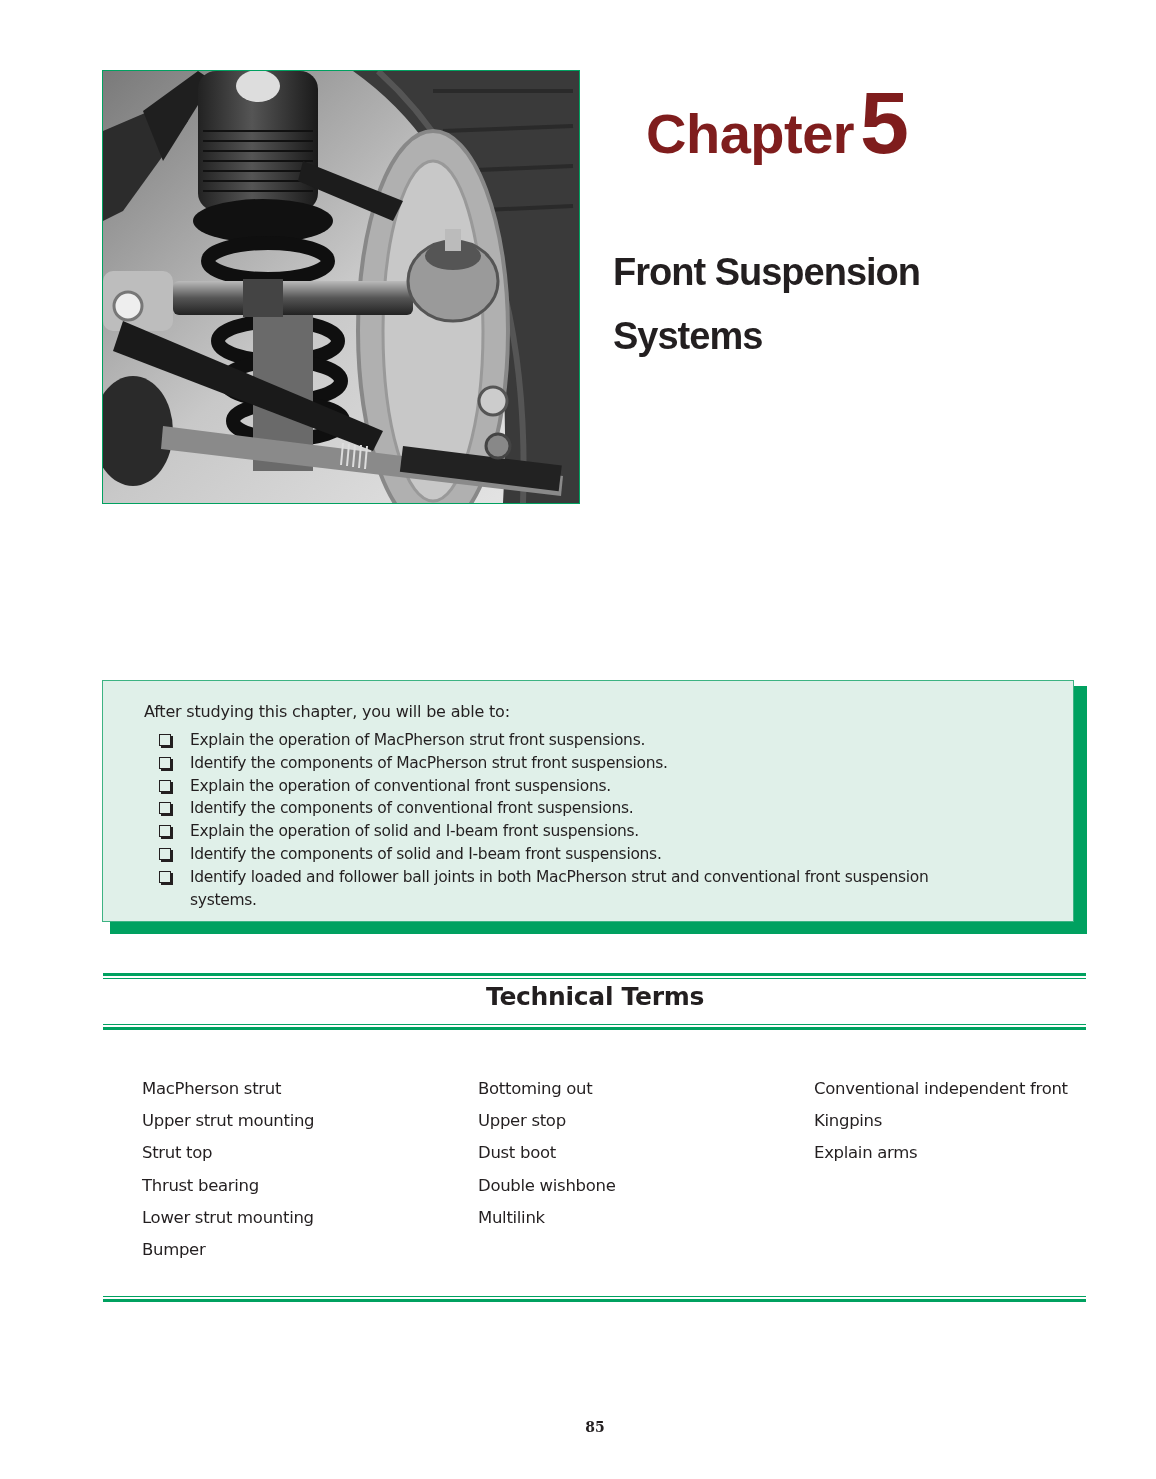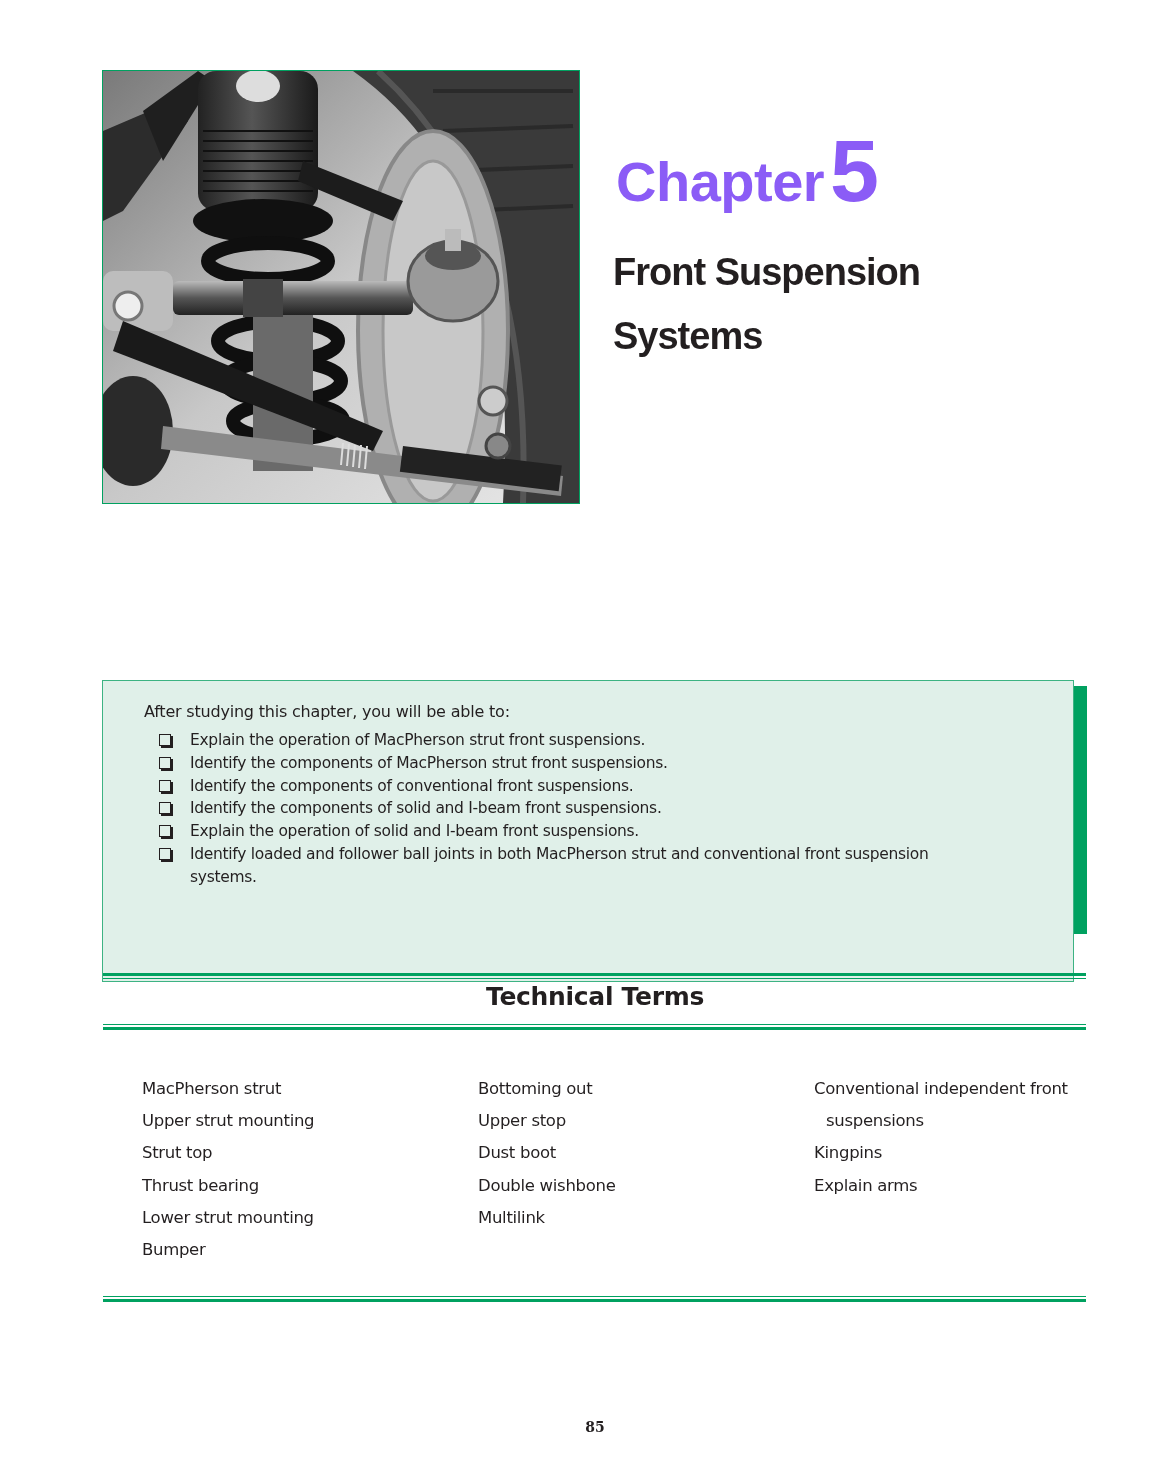--- a/index.html
+++ b/index.html
@@ -1,29 +1,29 @@
 <!DOCTYPE html>
 <html><head>
   <meta charset="utf-8">
   <style>
     html, body { margin: 0; padding: 0; background: #ffffff; }
     body { width: 1156px; height: 1479px; position: relative; overflow: hidden; font-family: "DejaVu Sans", sans-serif; color: #231f20; }
 
     .photo-frame { position: absolute; left: 102px; top: 70px; width: 476px; height: 432px; border: 1px solid #00a160; background: #9a9a9a; overflow: hidden; }
     .photo-frame svg { display: block; width: 100%; height: 100%; }
 
-    .chapter-heading { position: absolute; left: 616px; top: 72px; color: #8b5cf6; font-family: "Liberation Sans", sans-serif; font-weight: bold; white-space: nowrap; margin-top: 48px; }
+    .chapter-heading { position: absolute; left: 646px; top: 72px; color: #7f1d1d; font-family: "Liberation Sans", sans-serif; font-weight: bold; white-space: nowrap; }
     .chapter-word { font-size: 56px; letter-spacing: -0.5px; }
     .chapter-num { font-size: 88px; margin-left: 6px; }
 
     .chapter-title { position: absolute; left: 613px; top: 240px; font-family: "Liberation Sans", sans-serif; font-weight: bold; font-size: 38px; line-height: 64px; letter-spacing: -1px; color: #231f20; }
     .chapter-title div { white-space: nowrap; }
 
     .objectives-shadow { position: absolute; left: 110px; top: 686px; width: 977px; height: 248px; background: #00a160; }
-    .objectives-box { position: absolute; left: 102px; top: 680px; width: 972px; height: 302px; background: #e0f0e9; border: 1px solid #3db383; box-sizing: border-box; padding: 20px 0 0 41px; }
+    .objectives-box { position: absolute; left: 102px; top: 680px; width: 972px; height: 242px; background: #e0f0e9; border: 1px solid #3db383; box-sizing: border-box; padding: 20px 0 0 41px; }
     .objectives-intro { font-family: "DejaVu Sans", sans-serif; font-size: 16px; color: #231f20; line-height: 22px; letter-spacing: -0.2px; }
     .objectives-list { list-style: none; margin: 6px 0 0 0; padding: 0 6px 0 15px; }
     .objectives-list li { position: relative; padding-left: 31px; font-family: "DejaVu Sans", sans-serif; font-size: 15.5px; line-height: 22.8px; color: #231f20; letter-spacing: -0.3px; width: 740px; }
     .checkbox { position: absolute; left: 0; top: 5px; width: 10px; height: 10px; border: 1.3px solid #231f20; box-shadow: 2px 2px 0 #231f20; background: transparent; }
 
     .rule { position: absolute; left: 103px; width: 983px; background: #00a160; }
 
     .terms-heading { position: absolute; left: 0; width: 1190px; top: 982px; text-align: center; font-family: "DejaVu Sans", sans-serif; font-weight: bold; font-size: 25px; color: #231f20; letter-spacing: -0.3px; }
 
     .terms-col { position: absolute; top: 1073px; }
@@ -127,23 +127,24 @@
   <div>Front Suspension</div>
   <div>Systems</div>
 </div>
 
 <div class="objectives-shadow"></div>
 <div class="objectives-box">
   <div class="objectives-intro">After studying this chapter, you will be able to:</div>
   <ul class="objectives-list">
     <li><span class="checkbox"></span><span>Explain the operation of MacPherson strut front suspensions.</span></li>
     <li><span class="checkbox"></span><span>Identify the components of MacPherson strut front suspensions.</span></li>
+    <li><span class="checkbox"></span><span>Explain the operation of conventional front suspensions.</span></li>
     <li><span class="checkbox"></span><span>Identify the components of conventional front suspensions.</span></li>
+    <li><span class="checkbox"></span><span>Explain the operation of solid and I-beam front suspensions.</span></li>
     <li><span class="checkbox"></span><span>Identify the components of solid and I-beam front suspensions.</span></li>
-    <li><span class="checkbox"></span><span>Explain the operation of solid and I-beam front suspensions.</span></li>
     <li><span class="checkbox"></span><span>Identify loaded and follower ball joints in both MacPherson strut and conventional front suspension systems.</span></li>
   </ul>
 </div>
 
 <div class="rule" style="top:973px;height:3px;"></div>
 <div class="rule" style="top:978px;height:1px;"></div>
 <div class="terms-heading">Technical Terms</div>
 <div class="rule" style="top:1024px;height:1px;"></div>
 <div class="rule" style="top:1027px;height:3px;"></div>
 
@@ -157,21 +158,20 @@
 </div>
 <div class="terms-col" style="left:478px;">
   <div>Bottoming out</div>
   <div>Upper stop</div>
   <div>Dust boot</div>
   <div>Double wishbone</div>
   <div>Multilink</div>
 </div>
 <div class="terms-col" style="left:814px;">
   <div>Conventional independent front</div>
-  <div class="indent">suspensions</div>
   <div>Kingpins</div>
   <div>Explain arms</div>
 </div>
 
 <div class="rule" style="top:1296px;height:1px;"></div>
 <div class="rule" style="top:1299px;height:3px;"></div>
 
 <div class="page-number">85</div>
 
 </body></html>

